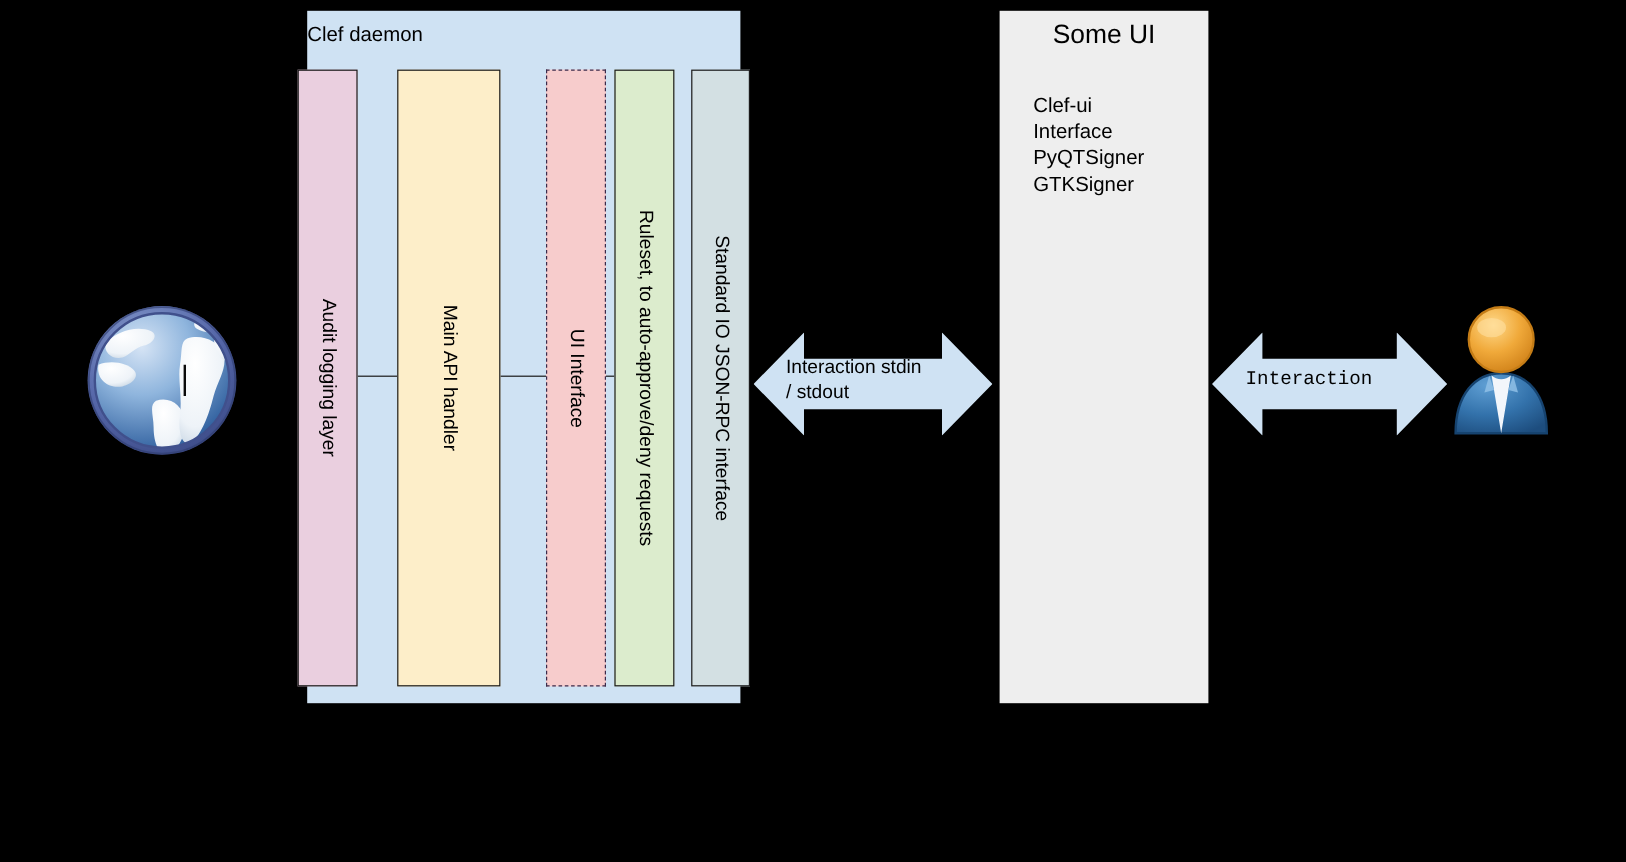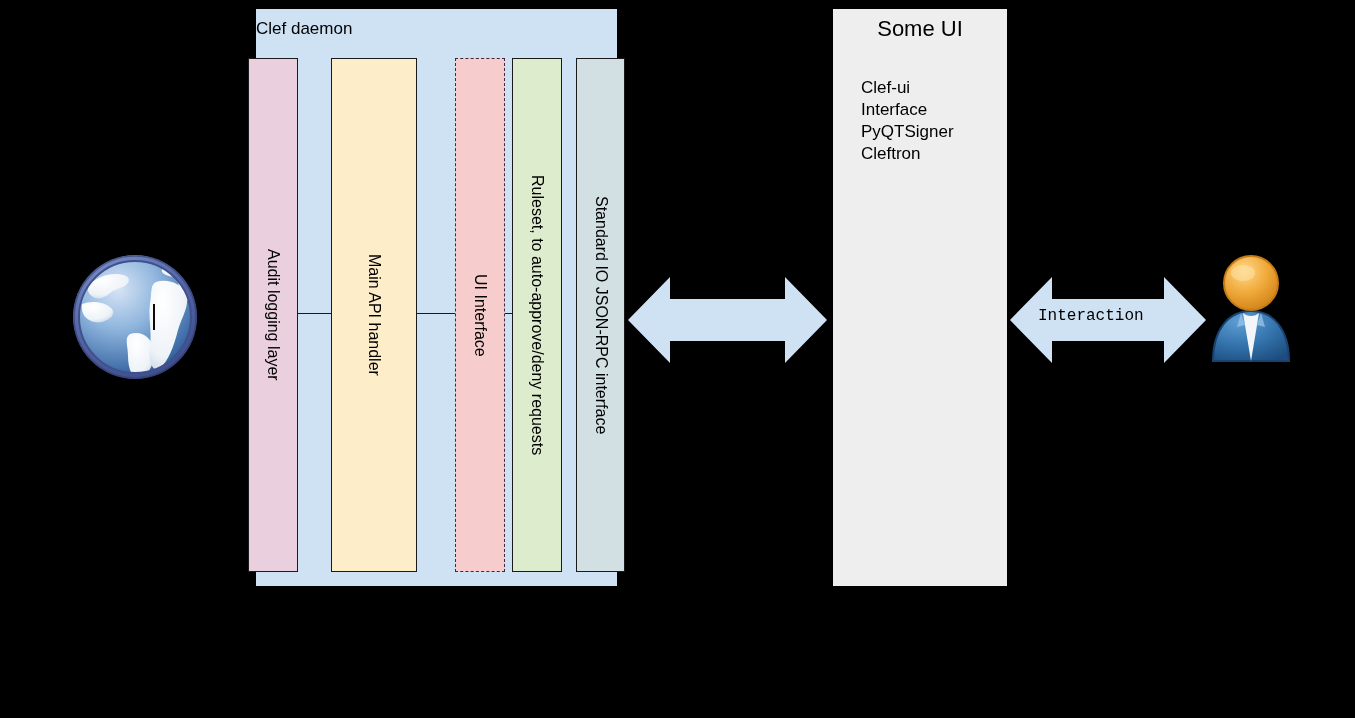--- a/index.html
+++ b/index.html
@@ -231,28 +231,30 @@
 
   <div class="vbox box-stdio">
     <span class="vlabel">Standard IO JSON-RPC interface</span>
   </div>
 
   <div class="arrow arrow-stdio">
     <svg width="199" height="86" viewBox="0 0 199 86">
       <polygon points="0,43 42,0 42,22 157,22 157,0 199,43 157,86 157,64 42,64 42,86" fill="#cfe2f3" stroke="none"></polygon>
     </svg>
   </div>
+  <div class="arrow-label label-stdio">Interaction stdin
+/ stdout</div>
 
   <div class="someui-box"></div>
   <div class="someui-title">Some UI</div>
   <div class="someui-list">
     <span class="li">Clef-ui</span>
     <span class="li">Interface</span>
     <span class="li">PyQTSigner</span>
-    <span class="li">Cleftron</span>
+    <span class="li">GTKSigner</span>
   </div>
 
   <div class="arrow arrow-inter">
     <svg width="196" height="86" viewBox="0 0 196 86">
       <polygon points="0,43 42,0 42,22 154,22 154,0 196,43 154,86 154,64 42,64 42,86" fill="#cfe2f3" stroke="none"></polygon>
     </svg>
   </div>
   <div class="arrow-label label-inter">Interaction</div>
 
   <div class="user-icon">

